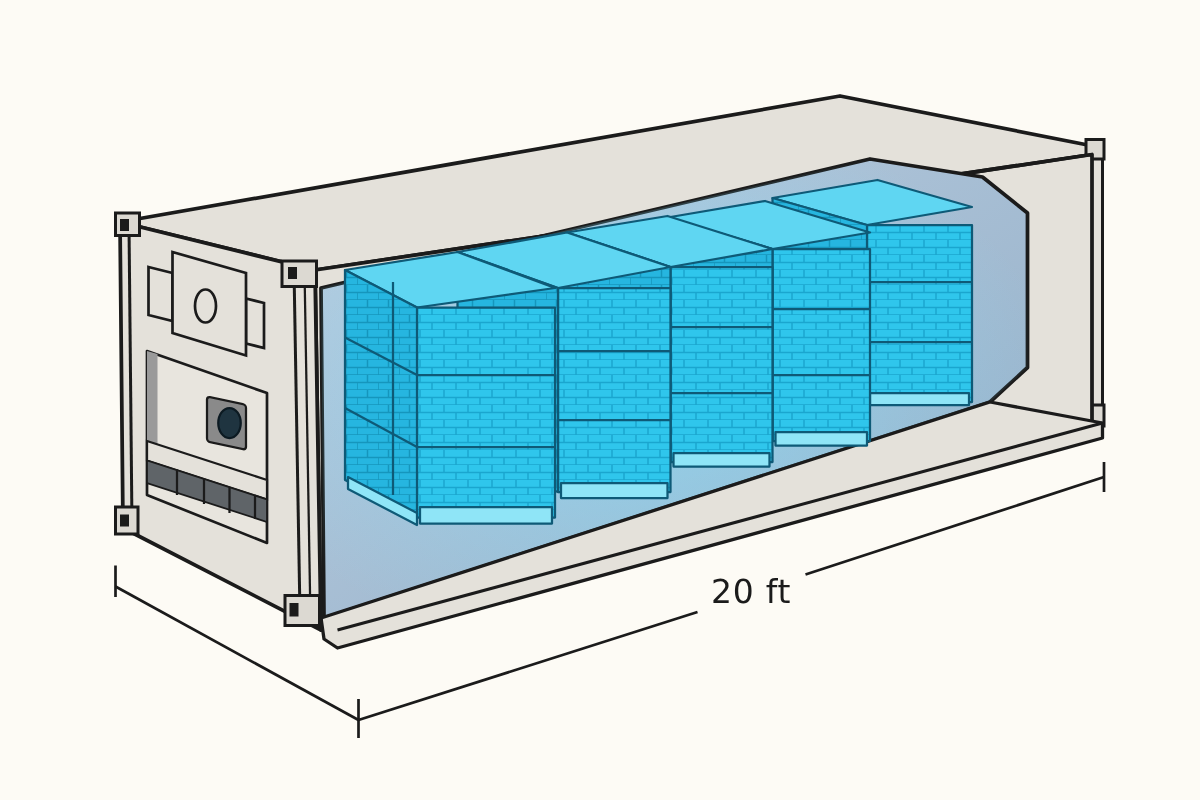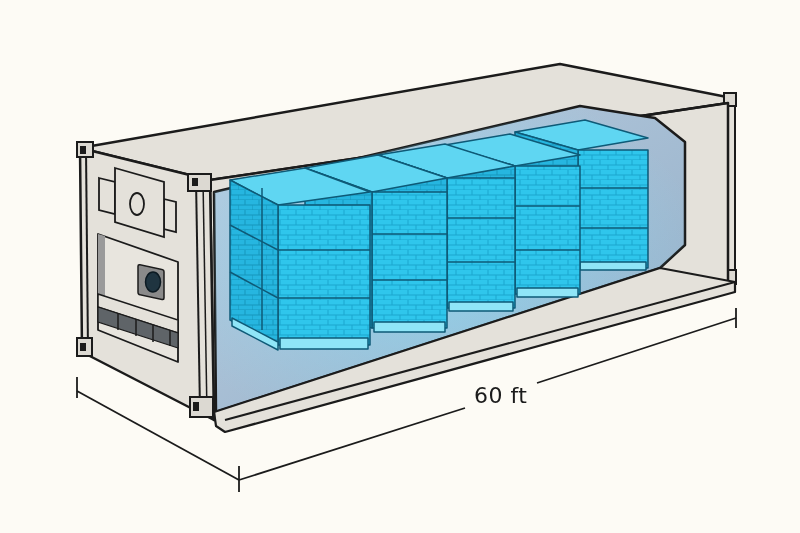--- a/index.html
+++ b/index.html
@@ -168,14 +168,14 @@
     <g stroke="#1b1b1b" stroke-width="1.8" fill="none">
       <line x1="77" y1="377" x2="77" y2="398"></line>
       <line x1="77" y1="391" x2="239" y2="480"></line>
       <line x1="239" y1="466" x2="239" y2="492"></line>
       <line x1="239" y1="480" x2="465" y2="408"></line>
       <line x1="537" y1="383" x2="736" y2="318"></line>
       <line x1="736" y1="308" x2="736" y2="328"></line>
     </g>
   </svg>
 
-  <div class="label-40ft">60 ft</div>
+  <div class="label-40ft">20 ft</div>
 </div>
 
 </body></html>

